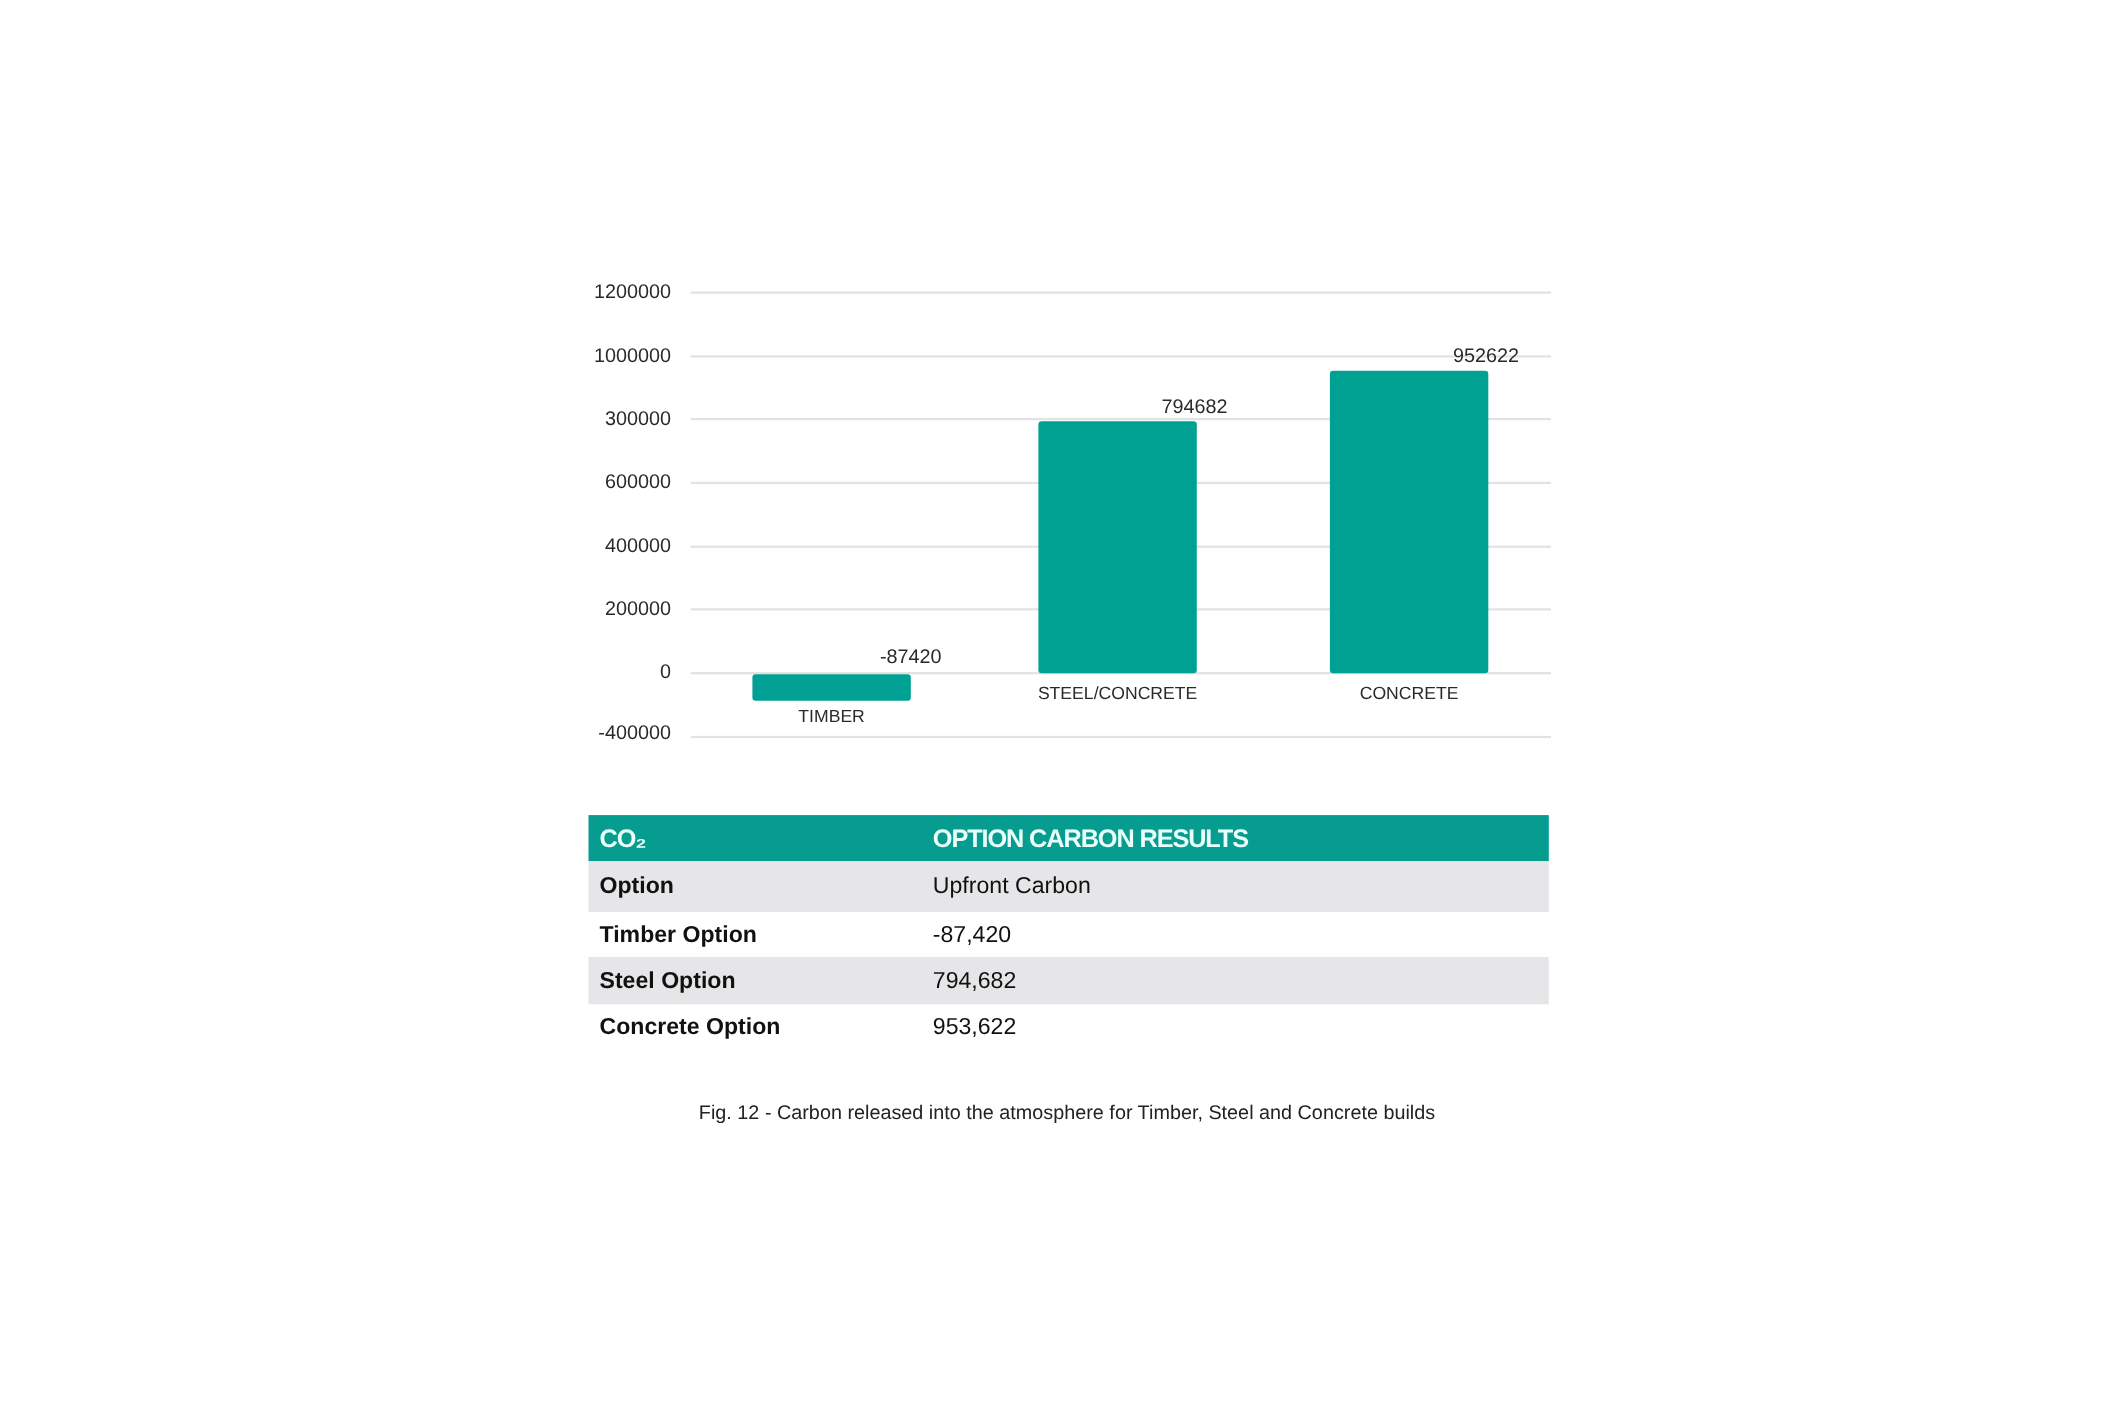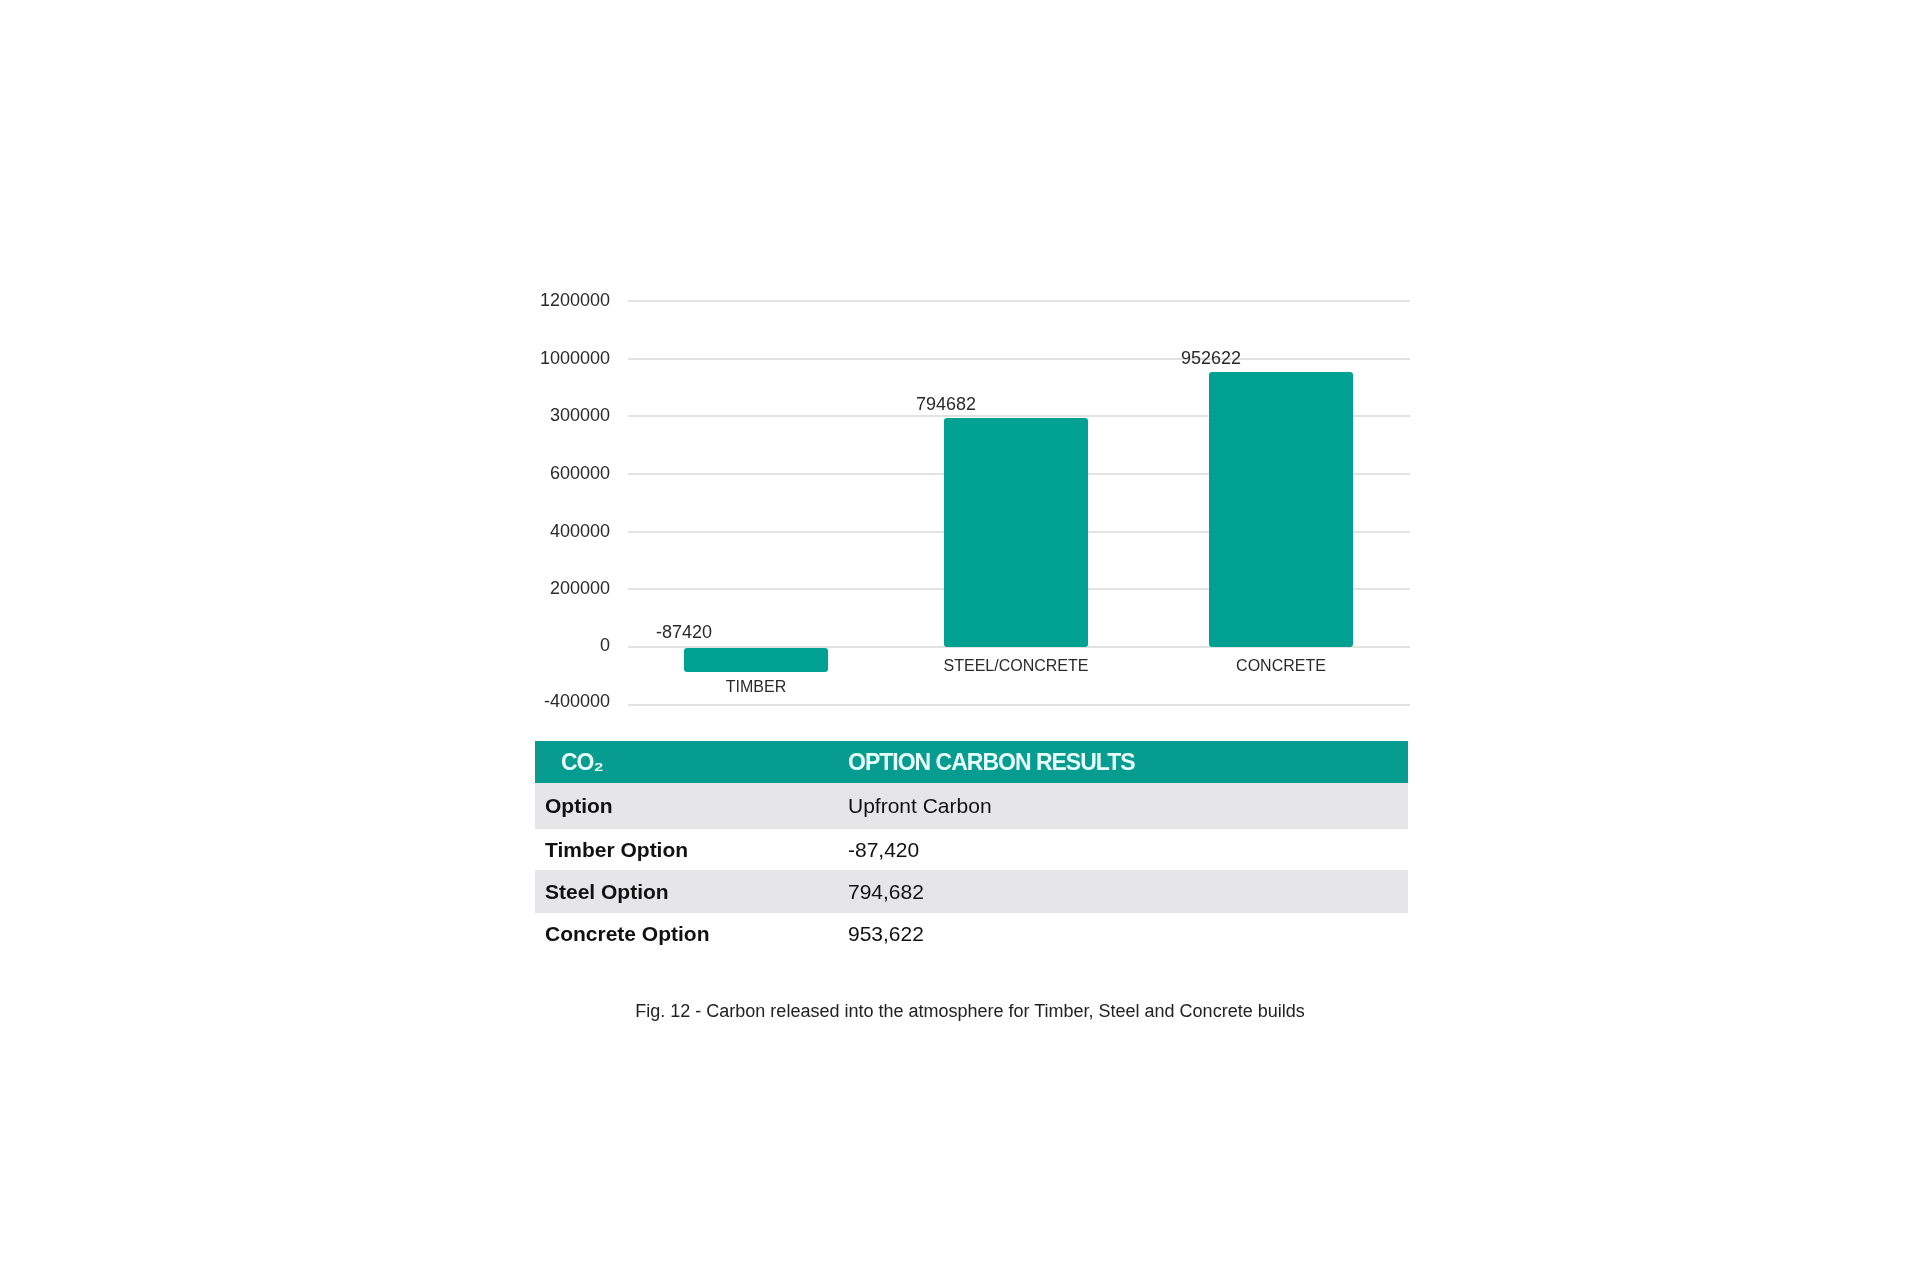--- a/index.html
+++ b/index.html
@@ -1,28 +1,28 @@
 <!DOCTYPE html>
 <html><head>
 <meta charset="utf-8">
 <style>
   html, body { margin: 0; padding: 0; background: #ffffff; }
   body { width: 1920px; height: 1280px; position: relative; overflow: hidden;
          font-family: "Liberation Sans", "DejaVu Sans", sans-serif; color: #222; }
-  .chart { position: absolute; left: 0; top: 0; width: 1712px; height: 700px; margin-top: 35px; }
+  .chart { position: absolute; left: 0; top: 0; width: 1712px; height: 700px; }
   .gridline { position: absolute; left: 628px; width: 782px; height: 2px; background: #e2e2e2; }
   .tick { position: absolute; left: 500px; width: 110px; text-align: right; font-size: 18px;
           line-height: 20px; color: #2a2a2a; }
   .bar { position: absolute; background: #00a093; border-radius: 3px; }
-  .vlabel { position: absolute; width: 200px; text-align: left; font-size: 18px; line-height: 20px; color: #2a2a2a; }
+  .vlabel { position: absolute; width: 200px; text-align: right; font-size: 18px; line-height: 20px; color: #2a2a2a; }
   .clabel { position: absolute; width: 240px; text-align: center; font-size: 16px; line-height: 18px; color: #2a2a2a; }
   .table { position: absolute; left: 535px; top: 741px; width: 873px; }
   .thead { height: 42px; background: #069c90; display: flex; align-items: center; color: #e9fffb;
            font-weight: bold; font-size: 23px; letter-spacing: -1px; transform-origin: left; }
-  .thead .c1 { width: 313px; padding-left: 26px; box-sizing: border-box; }
+  .thead .c1 { width: 313px; padding-left: 10px; box-sizing: border-box; }
   .thead .c2 { flex: 1; }
   .row { display: flex; align-items: center; font-size: 21px; color: #111; }
   .row .c1 { width: 313px; padding-left: 10px; box-sizing: border-box; font-weight: bold; }
   .row .c2 { flex: 1; }
   .row.gray { background: #e6e6e8; align-items: center; }
   .caption { position: absolute; left: 0; width: 1940px; top: 1001px; text-align: center; font-size: 18px; color: #222; }
 </style>
 </head>
 <body>
 

